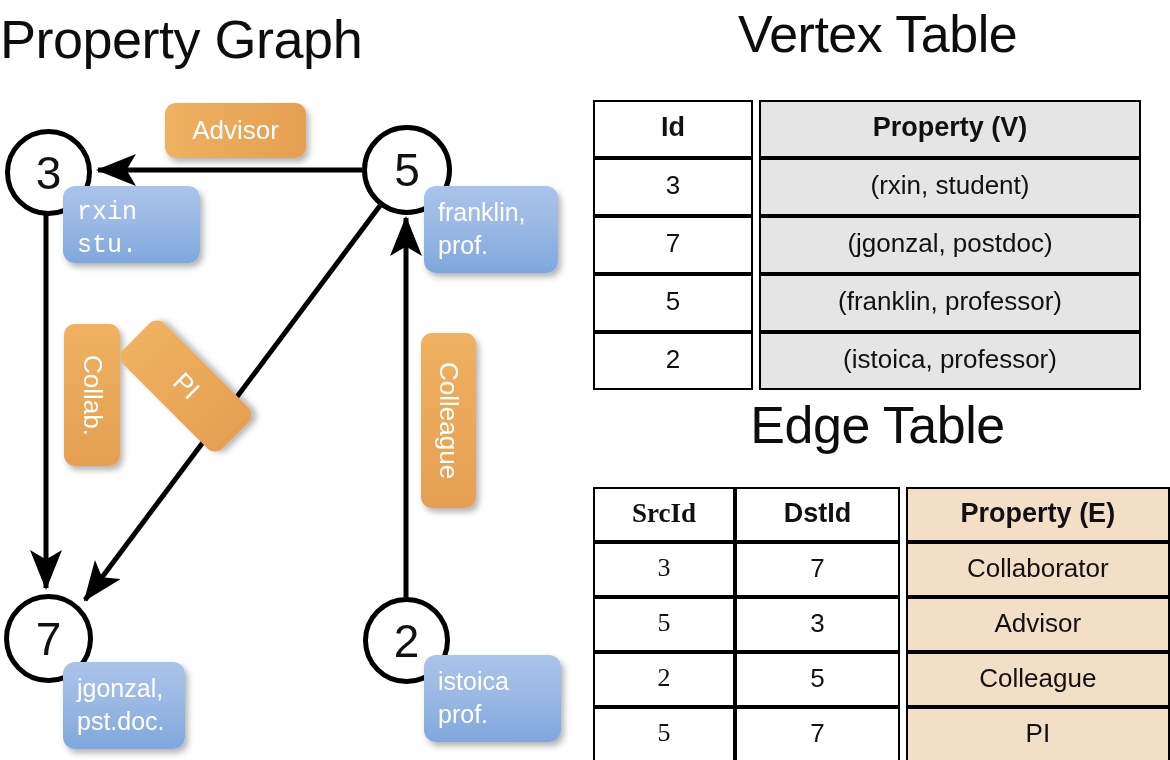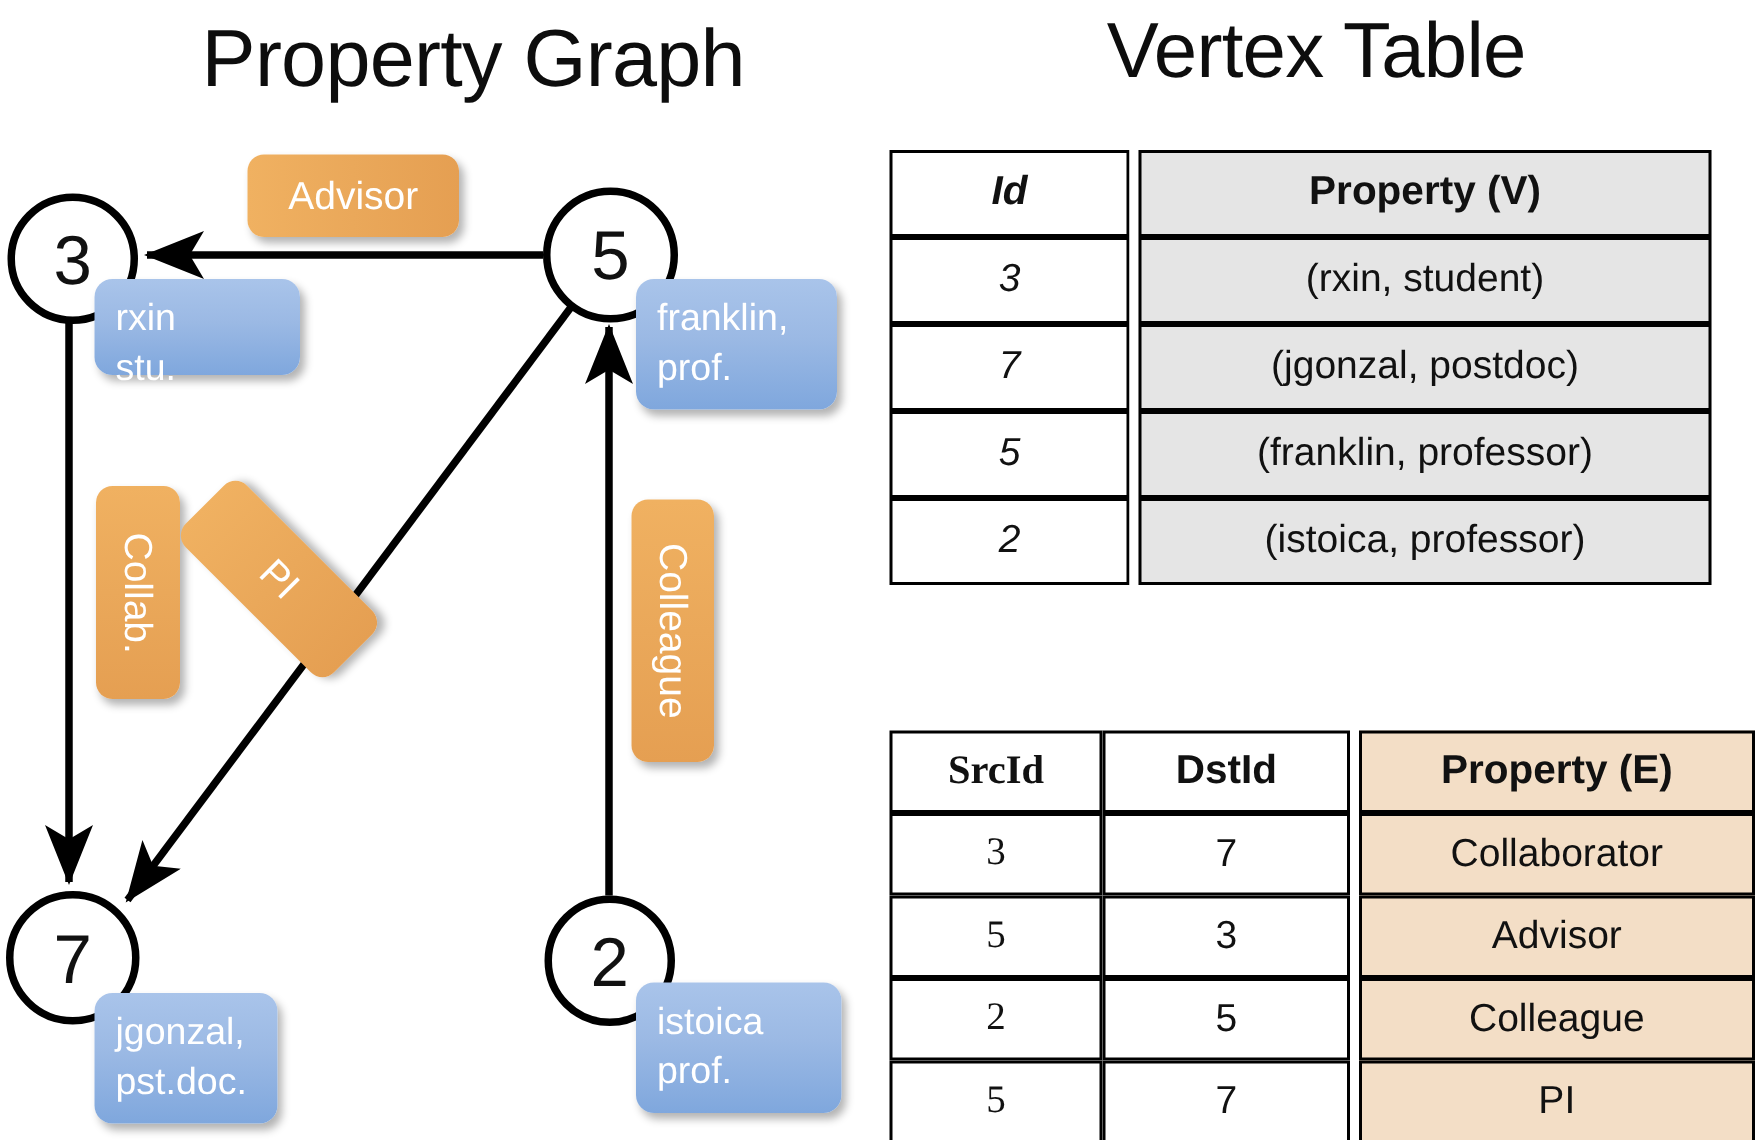--- a/index.html
+++ b/index.html
@@ -14,21 +14,21 @@
 
   
   .title {
     position: absolute;
     font-family: "Liberation Sans", sans-serif;
     font-weight: 300;
     color: #0d0d0d;
     white-space: nowrap;
     letter-spacing: -0.5px;
   }
-  #graph-title { left: 0; top: 8px; width: 585px; text-align: center; font-size: 54px; margin-left: 23px; }
+  #graph-title { left: 0; top: 8px; width: 585px; font-size: 54px; }
   #vertex-title { left: 585px; top: 4px; width: 585px; text-align: center; font-size: 52px; }
   #edge-title  { left: 585px; top: 395px; width: 585px; text-align: center; font-size: 52px; }
 
   
   #graph-panel { position: absolute; left: 0; top: 0; width: 585px; height: 760px; }
   #graph-svg { position: absolute; left: 0; top: 0; }
 
   .node-circle {
     position: absolute;
     border: 5px solid #000;
@@ -81,35 +81,36 @@
     color: #111;
     padding: 3px 0 6px 0;
     background: #ffffff;
   }
   table.grid td.hdr { font-weight: bold; font-size: 27px; }
   table.grid td.blue { background: #e5e5e5; }
   table.grid td.peach { background: #f3dec6; }
   table.grid td.gap { border: none; width: 6px; background: #ffffff; padding: 0; }
 
   #vertex-table { left: 593px; top: 100px; }
-  #vertex-table td.c-id { width: 160px; height: 58px; font-style: italic; }
+  #vertex-table td.c-id { width: 160px; height: 58px; }
   #vertex-table td.c-prop { width: 382px; height: 58px; }
 
   #edge-table { left: 593px; top: 487px; }
   #edge-table td.c-src { width: 148px; height: 55px; font-family: Liberation Serif, serif; }
   #edge-table td.c-dst { width: 173px; height: 55px; margin-top: 41px; }
   #edge-table td.c-eprop { width: 274px; height: 55px; }
 </style>
 </head>
 <body>
 
 <div id="root">
 
   <div class="title" id="graph-title">Property Graph</div>
   <div class="title" id="vertex-title">Vertex Table</div>
+  <div class="title" id="edge-title">Edge Table</div>
 
   <div id="graph-panel">
 
     <svg id="graph-svg" width="585" height="760" viewBox="0 0 585 760">
       <defs>
         <marker id="arrowhead" markerWidth="9" markerHeight="9" refX="7.6" refY="3.2" orient="auto" markerUnits="strokeWidth">
           <path d="M0,0 L8,3.2 L0,6.4 L1.9,3.2 Z" fill="#000"></path>
         </marker>
       </defs>
 
@@ -128,21 +129,21 @@
     <div class="node-circle" style="left:362px; top:125px; width:90px; height:90px;">
       <span>5</span>
     </div>
     <div class="node-circle" style="left:4px; top:594px; width:89px; height:89px;">
       <span>7</span>
     </div>
     <div class="node-circle" style="left:363px; top:597px; width:87px; height:87px;">
       <span>2</span>
     </div>
 
-    <div class="prop-box" style="left:63px; top:186px; width:137px; height:64px;">
+    <div class="prop-box" style="left:63px; top:186px; width:137px; height:77px;font-family:Liberation Mono, monospace;">
       <div>rxin</div>
       <div>stu.</div>
     </div>
 
     <div class="prop-box" style="left:424px; top:186px; width:134px; height:87px;">
       <div>franklin,</div>
       <div>prof.</div>
     </div>
 
     <div class="prop-box" style="left:63px; top:662px; width:122px; height:87px;">

